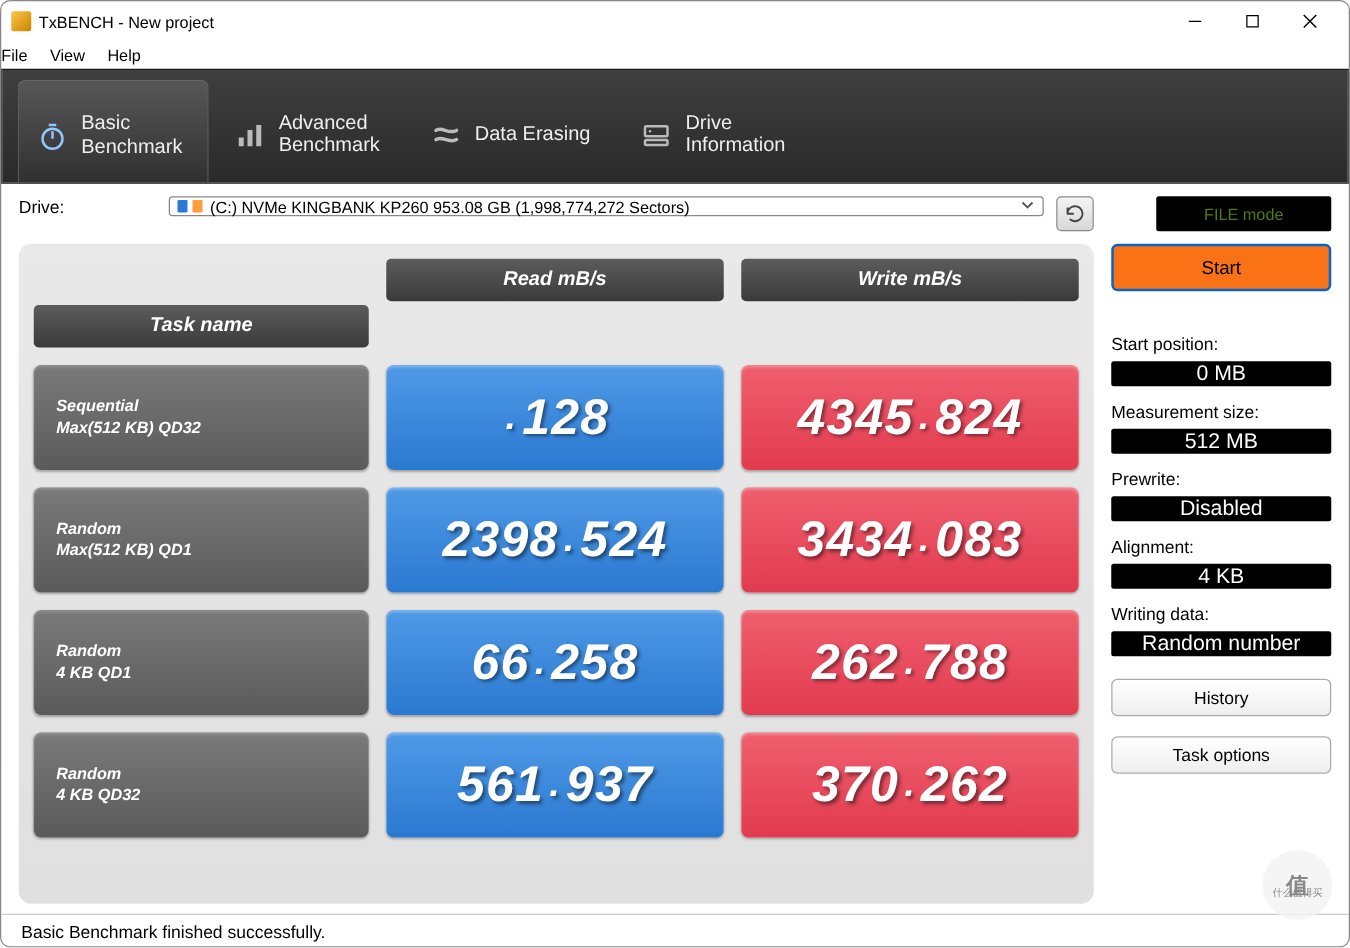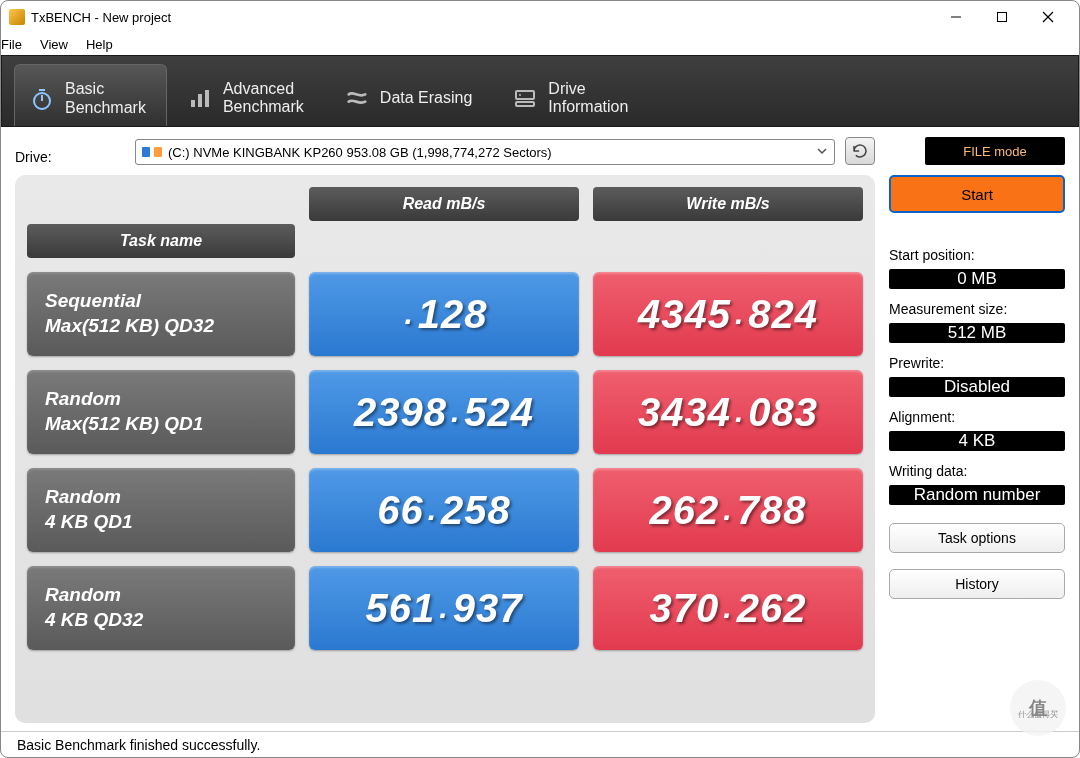--- a/index.html
+++ b/index.html
@@ -6,42 +6,42 @@
   html, body { width: 1080px; height: 758px; background: #fff; overflow: hidden; }
   .window { width: 1080px; height: 758px; border: 1px solid #888; display: flex; flex-direction: column; background: #fff; border-radius: 8px; }
   .titlebar { height: 32px; display: flex; align-items: center; padding: 0 8px; font-size: 13px; }
   .titlebar .icon { width: 16px; height: 16px; margin-right: 6px; background: linear-gradient(135deg,#ffc64b,#c78300); border-radius: 2px; position: relative; }
   .titlebar .title { flex: 0 0 auto; }
   .titlebar .spacer { flex: 1; }
   .winbtn { width: 46px; height: 32px; display: flex; align-items: center; justify-content: center; font-size: 12px; cursor: pointer; }
   .winbtn svg { width: 12px; height: 12px; }
   .menubar { height: 22px; display: flex; align-items: center; gap: 18px; padding: 0 0; font-size: 13px; }
   .menubar span { cursor: default; }
-  .tabbar { background: linear-gradient(#3f3f3f,#2a2a2a); height: 72px; display: flex; align-items: stretch; padding: 8px 12px 0 12px; gap: 6px; border: 1px solid #1a1a1a; }
+  .tabbar { background: linear-gradient(#3f3f3f,#2a2a2a); height: 92px; display: flex; align-items: stretch; padding: 8px 12px 0 12px; gap: 6px; border: 1px solid #1a1a1a; }
   .tab { flex: 0 0 auto; padding: 6px 20px 0 14px; display: flex; align-items: center; gap: 10px; color: #eee; font-size: 16px; border-top-left-radius: 6px; border-top-right-radius: 6px; cursor: pointer; }
   .tab.selected { background: linear-gradient(#575757,#303030); border: 1px solid #666; border-bottom: none; }
   .tab .ticon { width: 26px; height: 26px; display:flex; align-items:center; justify-content:center; color:#9bd0ff; }
   .tab .ttxt { line-height: 1.15; }
-  .driverow { display: flex; align-items: flex-end; gap: 10px; padding: 10px 14px; font-size: 14px; }
+  .driverow { display: flex; align-items: flex-start; gap: 10px; padding: 10px 14px; font-size: 14px; }
   .driverow label { width: 110px; }
-  .drivesel { flex: 0 0 700px; height: 26px; border: 1px solid #888; display: flex; align-items: center; padding: 0 6px; gap: 6px; font-size: 13px; cursor: pointer; border-radius: 3px; background:#fff; }
+  .drivesel { flex: 0 0 700px; height: 16px; border: 1px solid #888; display: flex; align-items: center; padding: 0 6px; gap: 6px; font-size: 13px; cursor: pointer; border-radius: 3px; background:#fff; }
   .drivesel .dicon { width: 20px; height: 14px; position: relative; }
   .drivesel .dicon::before, .drivesel .dicon::after { content:""; position:absolute; top:2px; width:8px; height:10px; background:#2a7ad6; border-radius:1px; }
   .drivesel .dicon::before { left:0; }
   .drivesel .dicon::after { right:0; background:#ff9c3b; }
   .drivesel .chev { margin-left:auto; }
   .refreshbtn { width: 30px; height: 28px; border: 1px solid #888; border-radius: 4px; display:flex; align-items:center; justify-content:center; background: linear-gradient(#f4f4f4,#d8d8d8); cursor:pointer; }
-  .filemode { margin-left: auto; width: 140px; height: 28px; background: #000; color: #fdba74; font-size: 13px; display:flex; align-items:center; justify-content:center; border-radius: 2px; cursor:pointer; }
+  .filemode { margin-left: auto; width: 140px; height: 28px; background: #000; color: #4d7c0f; font-size: 13px; display:flex; align-items:center; justify-content:center; border-radius: 2px; cursor:pointer; }
   .content { flex:1; display:flex; gap: 14px; padding: 0 14px 8px 14px; }
   .left { flex:1; background: linear-gradient(#e9e9e9,#e0e0e0); border-radius: 10px; padding: 12px; display:flex; flex-direction:column; gap: 14px; }
   .hdrrow { display:flex; gap: 14px; }
   .hdrcell { flex:1; height: 34px; background: linear-gradient(#5c5c5c,#3a3a3a); color:#fff; font-style: italic; font-weight: 600; font-size: 16px; display:flex; align-items:center; justify-content:center; border-radius: 4px; }
   .hdrcell.task { flex: 0 0 268px; margin-top: 37px; }
   .row { display:flex; gap: 14px; }
-  .taskcell { flex: 0 0 268px; height: 84px; background: linear-gradient(#7a7a7a,#5a5a5a); color:#fff; border-radius: 6px; padding: 14px 18px; display:flex; flex-direction:column; justify-content:center; font-style: italic; font-weight: 600; font-size: 19px; line-height:1.3; box-shadow: inset 0 2px 2px rgba(255,255,255,.15), 0 1px 2px rgba(0,0,0,.3); }
+  .taskcell { flex: 0 0 268px; height: 84px; background: linear-gradient(#7a7a7a,#5a5a5a); color:#fff; border-radius: 6px; padding: 14px 18px; display:flex; flex-direction:column; justify-content:center; font-style: italic; font-weight: 600; font-size: 13px; line-height:1.3; box-shadow: inset 0 2px 2px rgba(255,255,255,.15), 0 1px 2px rgba(0,0,0,.3); }
   .valcell { flex:1; height: 84px; border-radius: 6px; display:flex; align-items:center; justify-content:center; color:#fff; font-weight: 800; font-size: 40px; font-style: italic; letter-spacing: 1px; box-shadow: inset 0 2px 2px rgba(255,255,255,.25), 0 1px 2px rgba(0,0,0,.3); text-shadow: 2px 2px 3px rgba(0,0,0,.45); font-family: "Arial Black", "Segoe UI", sans-serif; }
   .valcell.read  { background: linear-gradient(#4f99e6,#2a79d1); }
   .valcell.write { background: linear-gradient(#ef5f6e,#e23a4e); }
   .valcell .dot { font-size: 30px; padding: 0 4px; }
   .right { flex: 0 0 176px; display:flex; flex-direction:column; gap: 6px; font-size: 14px; }
   .startbtn { height: 38px; border: 2px solid #0a63c8; border-radius: 5px; background:#f97316; color:#000; font-size: 15px; display:flex; align-items:center; justify-content:center; cursor:pointer; margin-bottom: 24px; }
   .lbl { font-size: 14px; margin-top: 4px; }
   .blackval { height: 20px; background:#000; color:#fff; font-size:17px; display:flex; align-items:center; justify-content:center; border-radius:2px; margin-bottom: 2px; }
   .wbtn { height: 30px; border:1px solid #aaa; border-radius:5px; background: linear-gradient(#fff,#eee); display:flex; align-items:center; justify-content:center; font-size:14px; cursor:pointer; margin-top: 10px; }
   .statusbar { height: 26px; border-top: 1px solid #ccc; padding: 0 16px; font-size: 14px; display:flex; align-items:center; }
@@ -227,22 +227,22 @@
       <div class="lbl">Start position:</div>
       <div class="blackval">0 MB</div>
       <div class="lbl">Measurement size:</div>
       <div class="blackval">512 MB</div>
       <div class="lbl">Prewrite:</div>
       <div class="blackval">Disabled</div>
       <div class="lbl">Alignment:</div>
       <div class="blackval">4 KB</div>
       <div class="lbl">Writing data:</div>
       <div class="blackval">Random number</div>
+      <div class="wbtn">History</div>
       <div class="wbtn">Task options</div>
-      <div class="wbtn">History</div>
     </div>
   </div>
 
   <div class="statusbar">
     <span>Basic Benchmark finished successfully.</span>
   </div>
 </div>
 
 <div class="watermark">
   <span>值</span>

